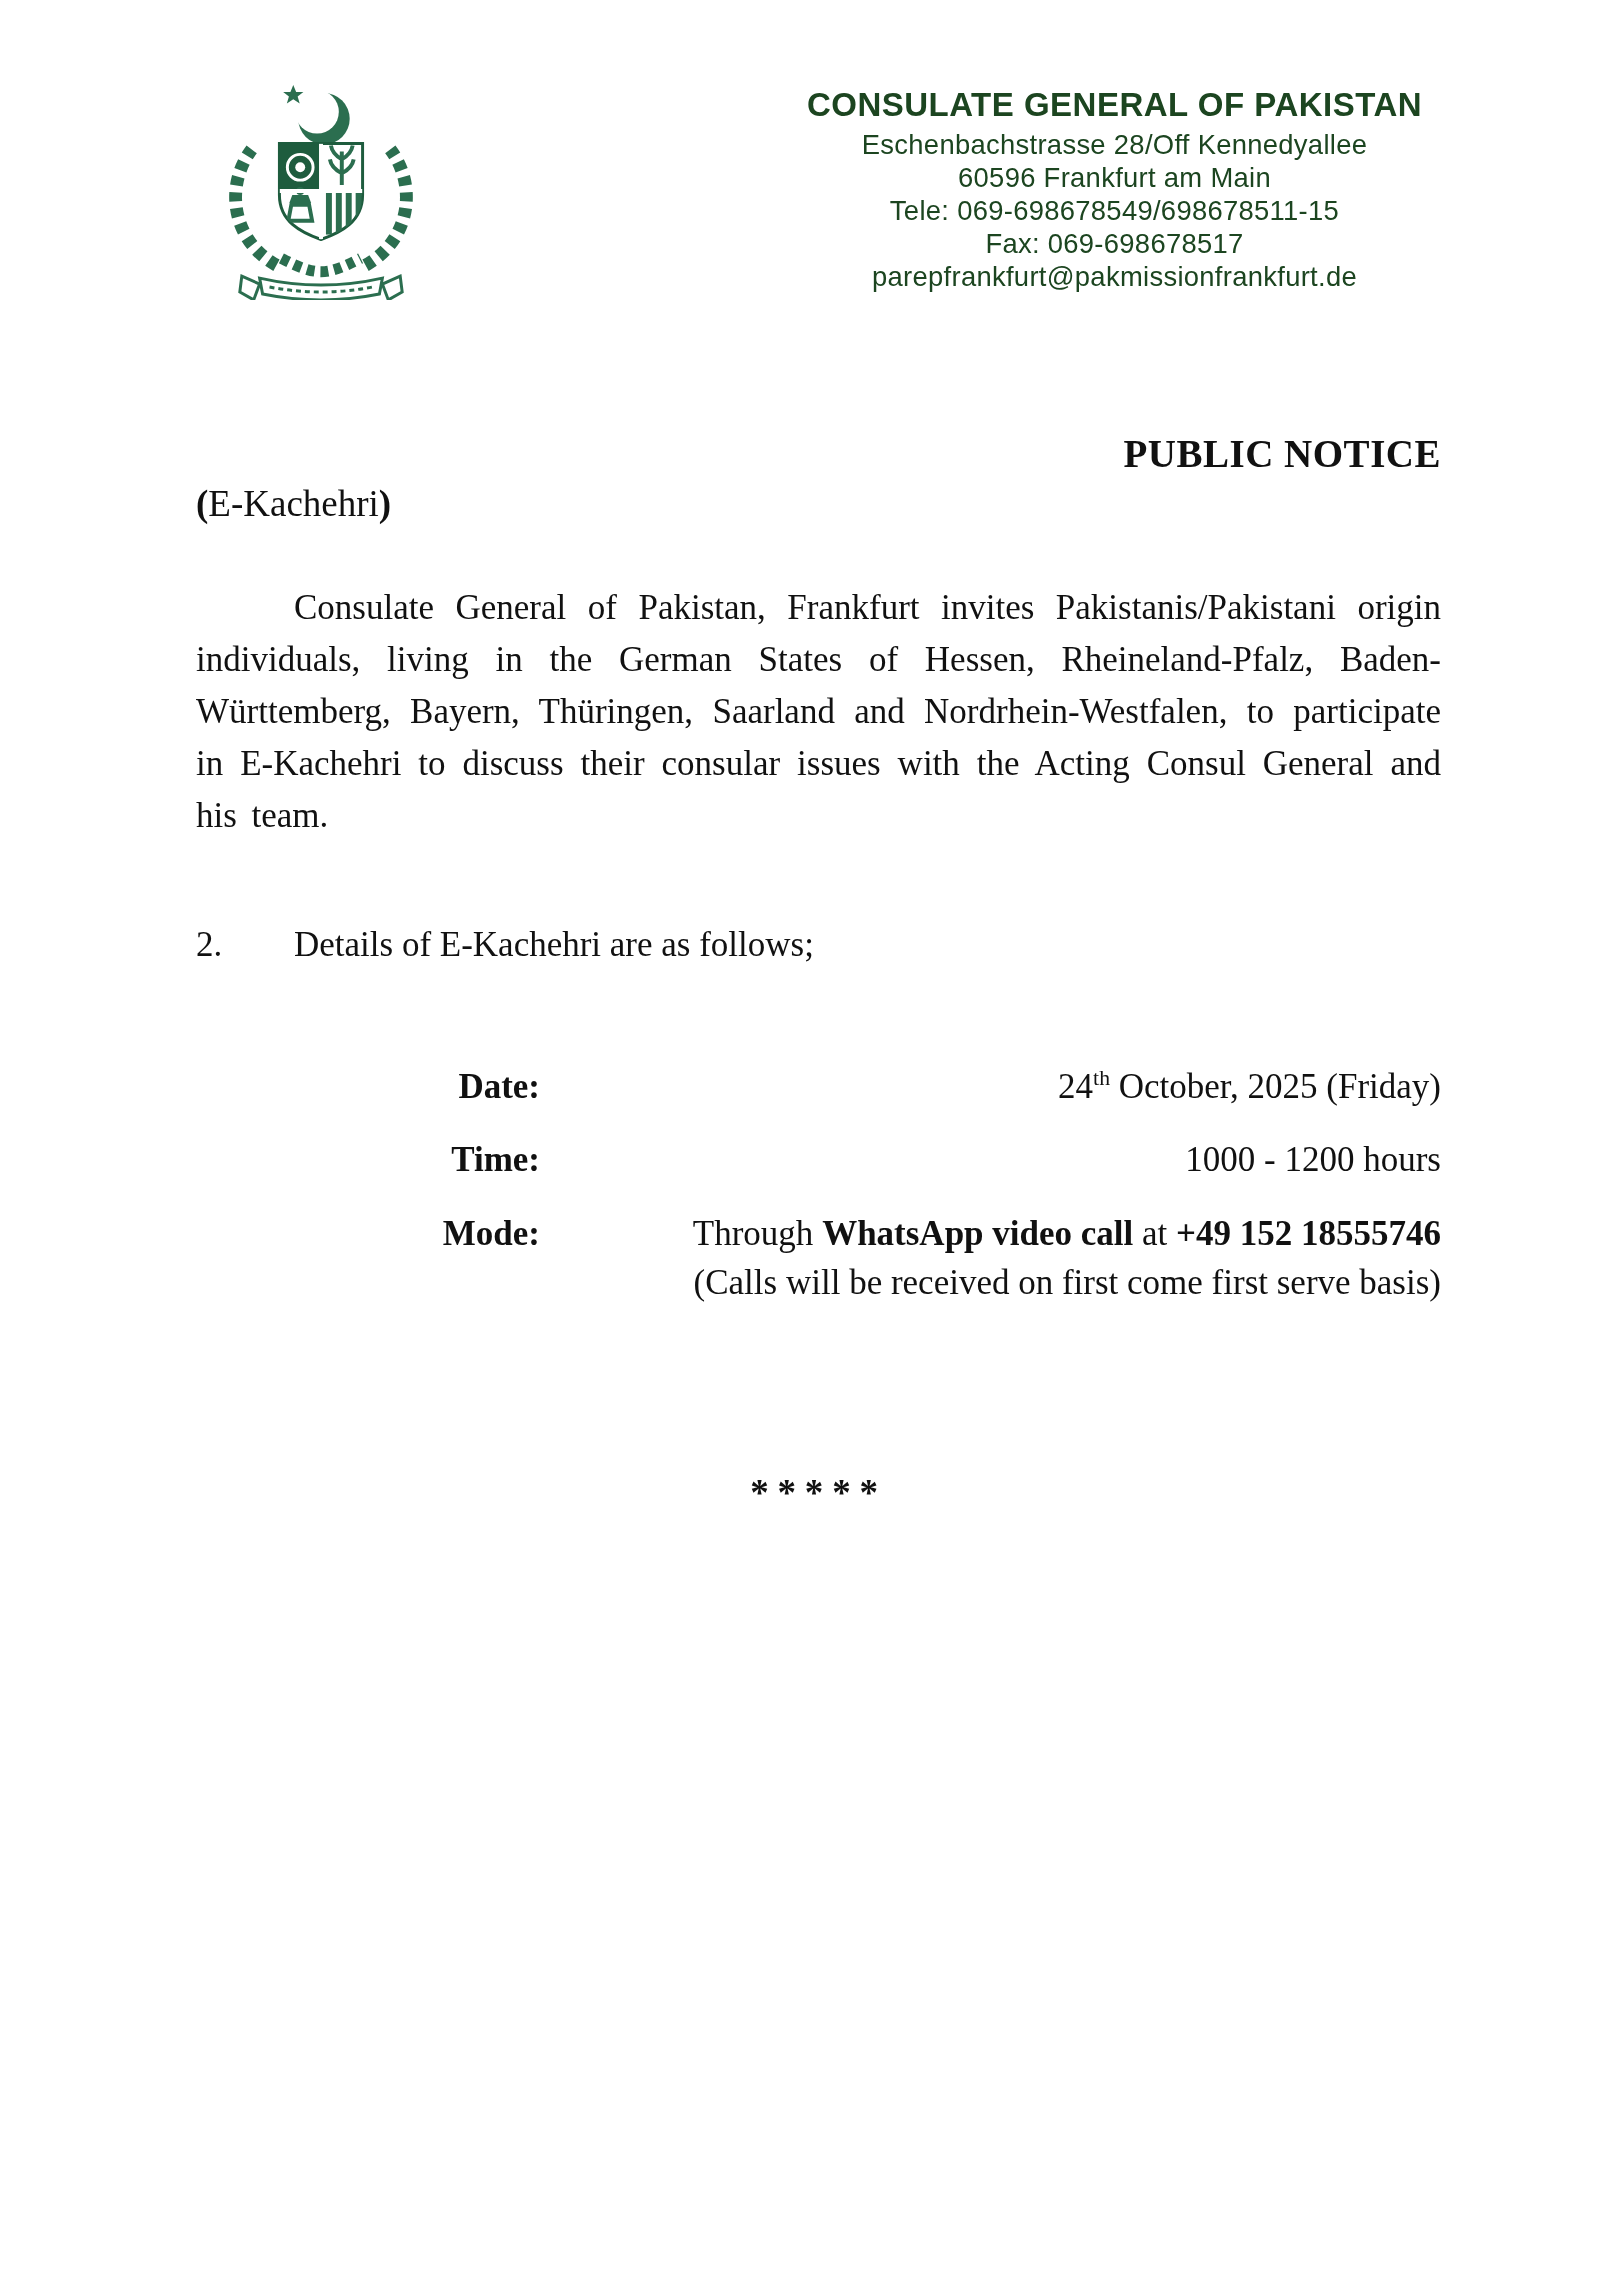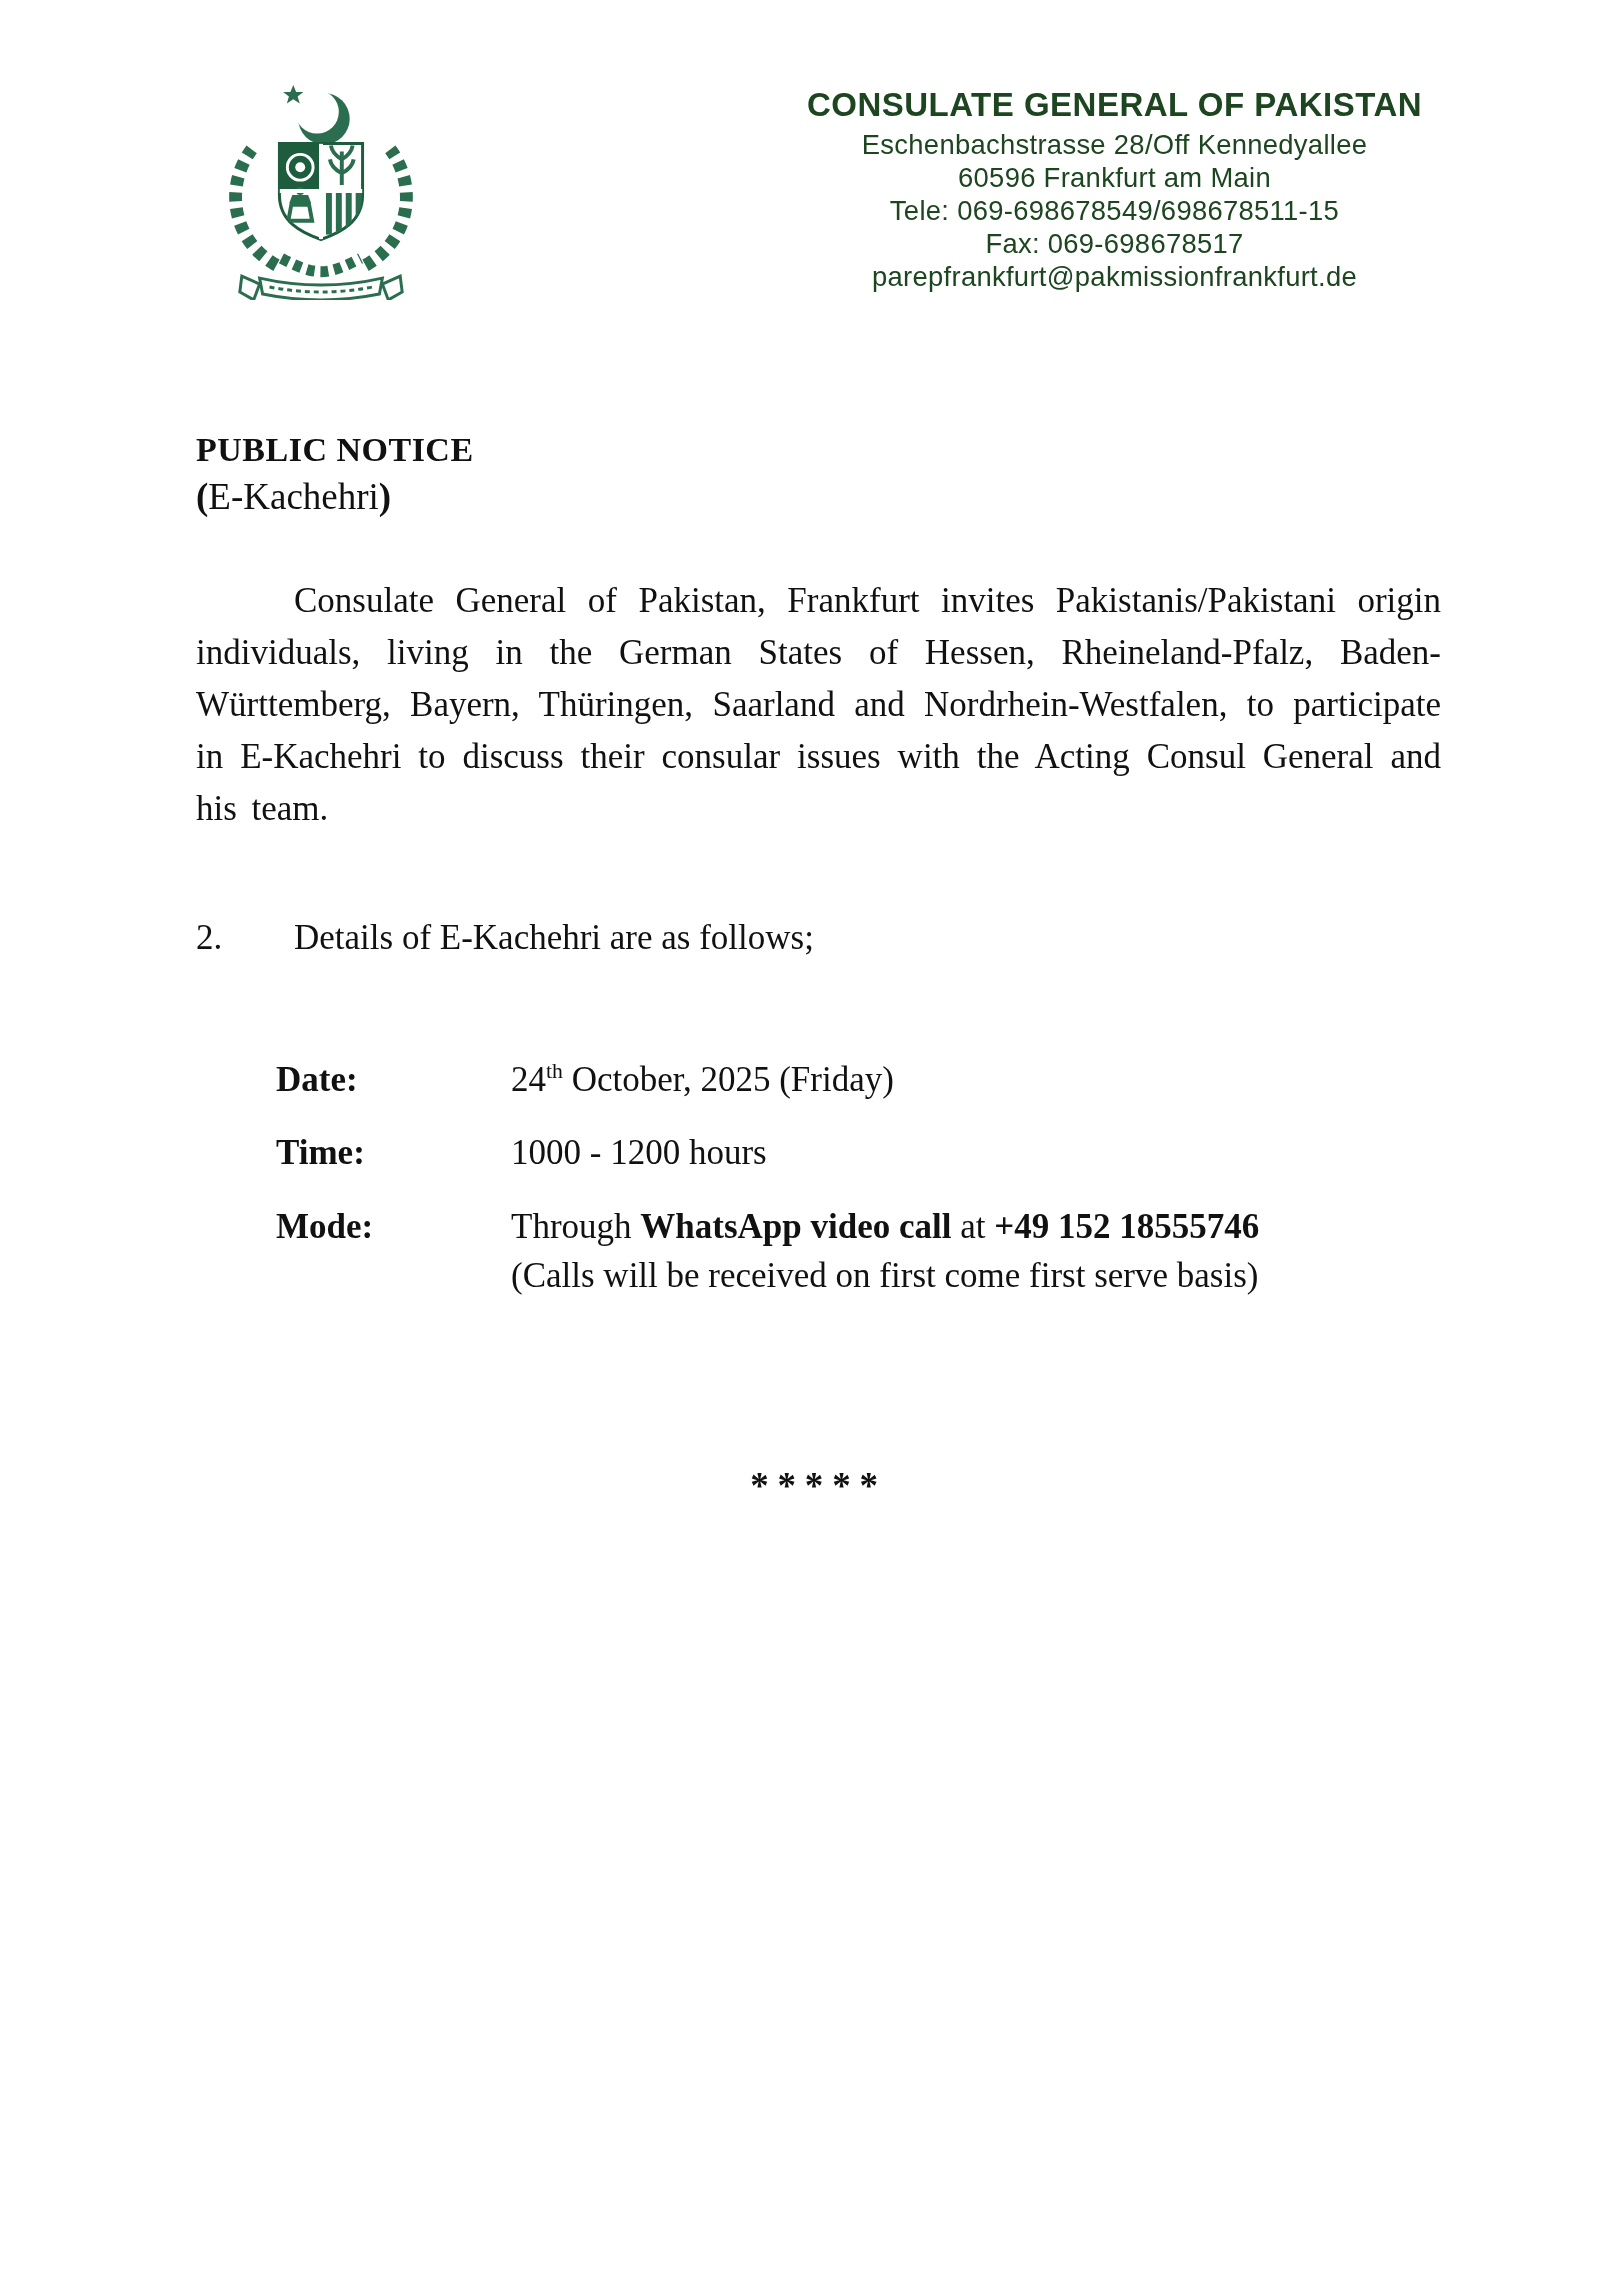--- a/index.html
+++ b/index.html
@@ -21,36 +21,36 @@
     font-family:"Liberation Sans", sans-serif;
   }
   .org-name{
     font-size:33px;font-weight:bold;letter-spacing:0.5px;
     margin:0 0 3.9px 0;white-space:nowrap;
   }
   .addr-line{font-size:27.4px;line-height:33px;letter-spacing:0.3px;white-space:nowrap;}
   
   .content{position:absolute;top:0;left:196px;right:180px;}
   .notice-title{
-    margin:431px 0 0 0;text-align:left;
-    font-size:34px;font-weight:bold;letter-spacing:0.5px;
+    margin:431px 0 0 0;text-align:right;
+    font-size:39px;font-weight:bold;letter-spacing:0.5px;
   }
   .notice-subtitle{margin:5.9px 0 0 0;text-align:left;font-size:37px;}
   .bold{font-weight:bold;}
   .body-par{
     margin:57px 0 12px 0;
     font-size:35px;line-height:52px;
     text-align:justify;text-indent:98px;word-spacing:5.9px;
   }
   .item-line{margin-top:80px;display:flex;font-size:35px;line-height:46px;}
   .item-num{width:98px;flex:0 0 98px;}
   .details{
-    margin:96px 0 0 80px;
+    margin:96px 0 0 109px;
     display:grid;grid-template-columns:235px auto;
-    row-gap:27.4px;font-size:35px;line-height:46px;
+    row-gap:27.4px;font-size:35px;line-height:46px;text-align:right;
   }
   .det-label{font-weight:bold;}
   .det-value sup{font-size:0.62em;vertical-align:super;line-height:0;}
   .mode-note{line-height:52px;}
   .stars{
     margin-top:162px;text-align:center;
     font-size:37px;font-weight:bold;letter-spacing:8.8px;
   }
 </style>
 </head>

